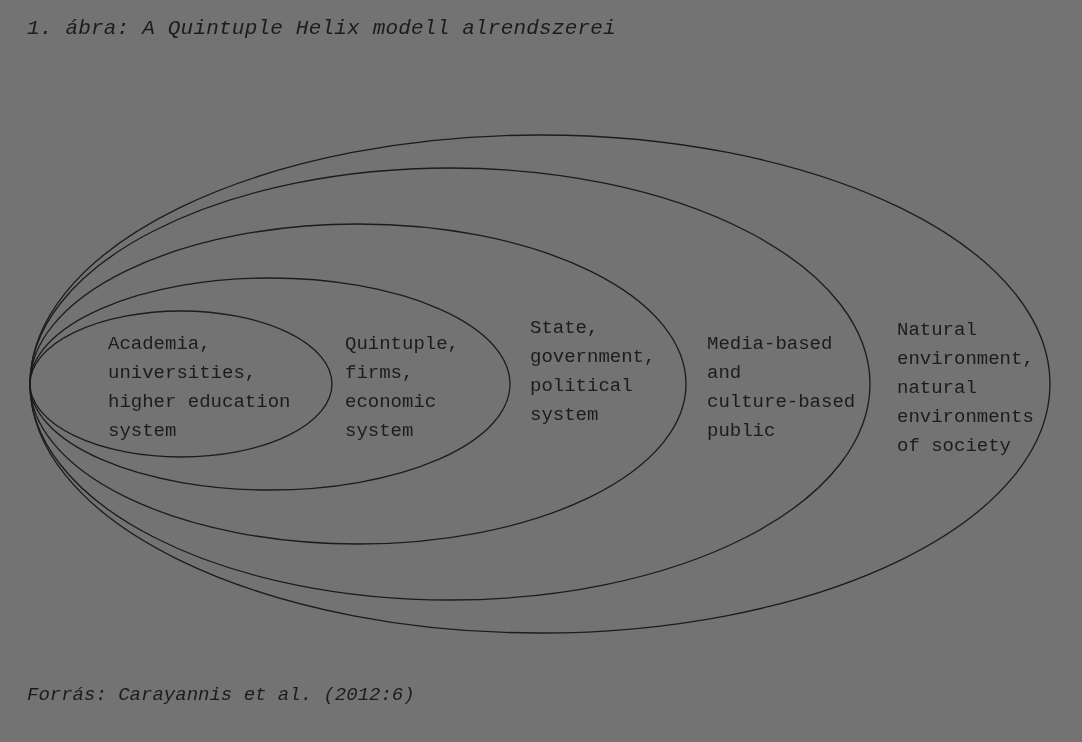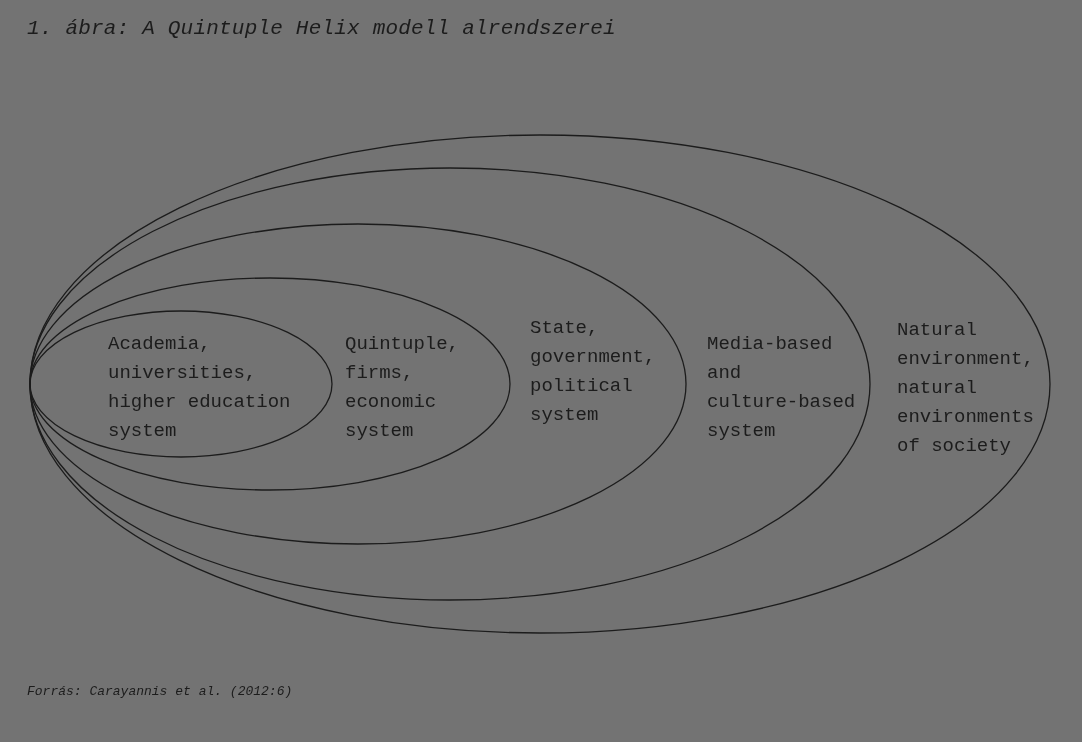--- a/index.html
+++ b/index.html
@@ -48,21 +48,21 @@
   }
   .label-academia   { left: 108px; top: 306px; width: 200px; }
   .label-industry   { left: 345px; top: 306px; width: 150px; }
   .label-state      { left: 530px; top: 290px; width: 160px; }
   .label-media      { left: 707px; top: 306px; width: 170px; }
   .label-natural    { left: 897px; top: 292px; width: 165px; }
   .source-caption {
     position: absolute;
     left: 27px;
     top: 684px;
-    font-size: 13px;
+    font-size: 19px;
     font-style: italic;
     color: #1c1c1c;
   }
 </style>
 </head>
 <body>
 
 <div class="page">
 
   <div class="figure-title">1. ábra: A Quintuple Helix modell alrendszerei</div>
@@ -87,21 +87,21 @@
 system</div>
 
     <div class="ring-label label-state">State,
 government,
 political
 system</div>
 
     <div class="ring-label label-media">Media-based
 and
 culture-based
-system</div>
+public</div>
 
     <div class="ring-label label-natural">Natural
 environment,
 natural
 environments
 of society</div>
   </div>
 
   <div class="source-caption">Forrás: Carayannis et al. (2012:6)</div>
 

